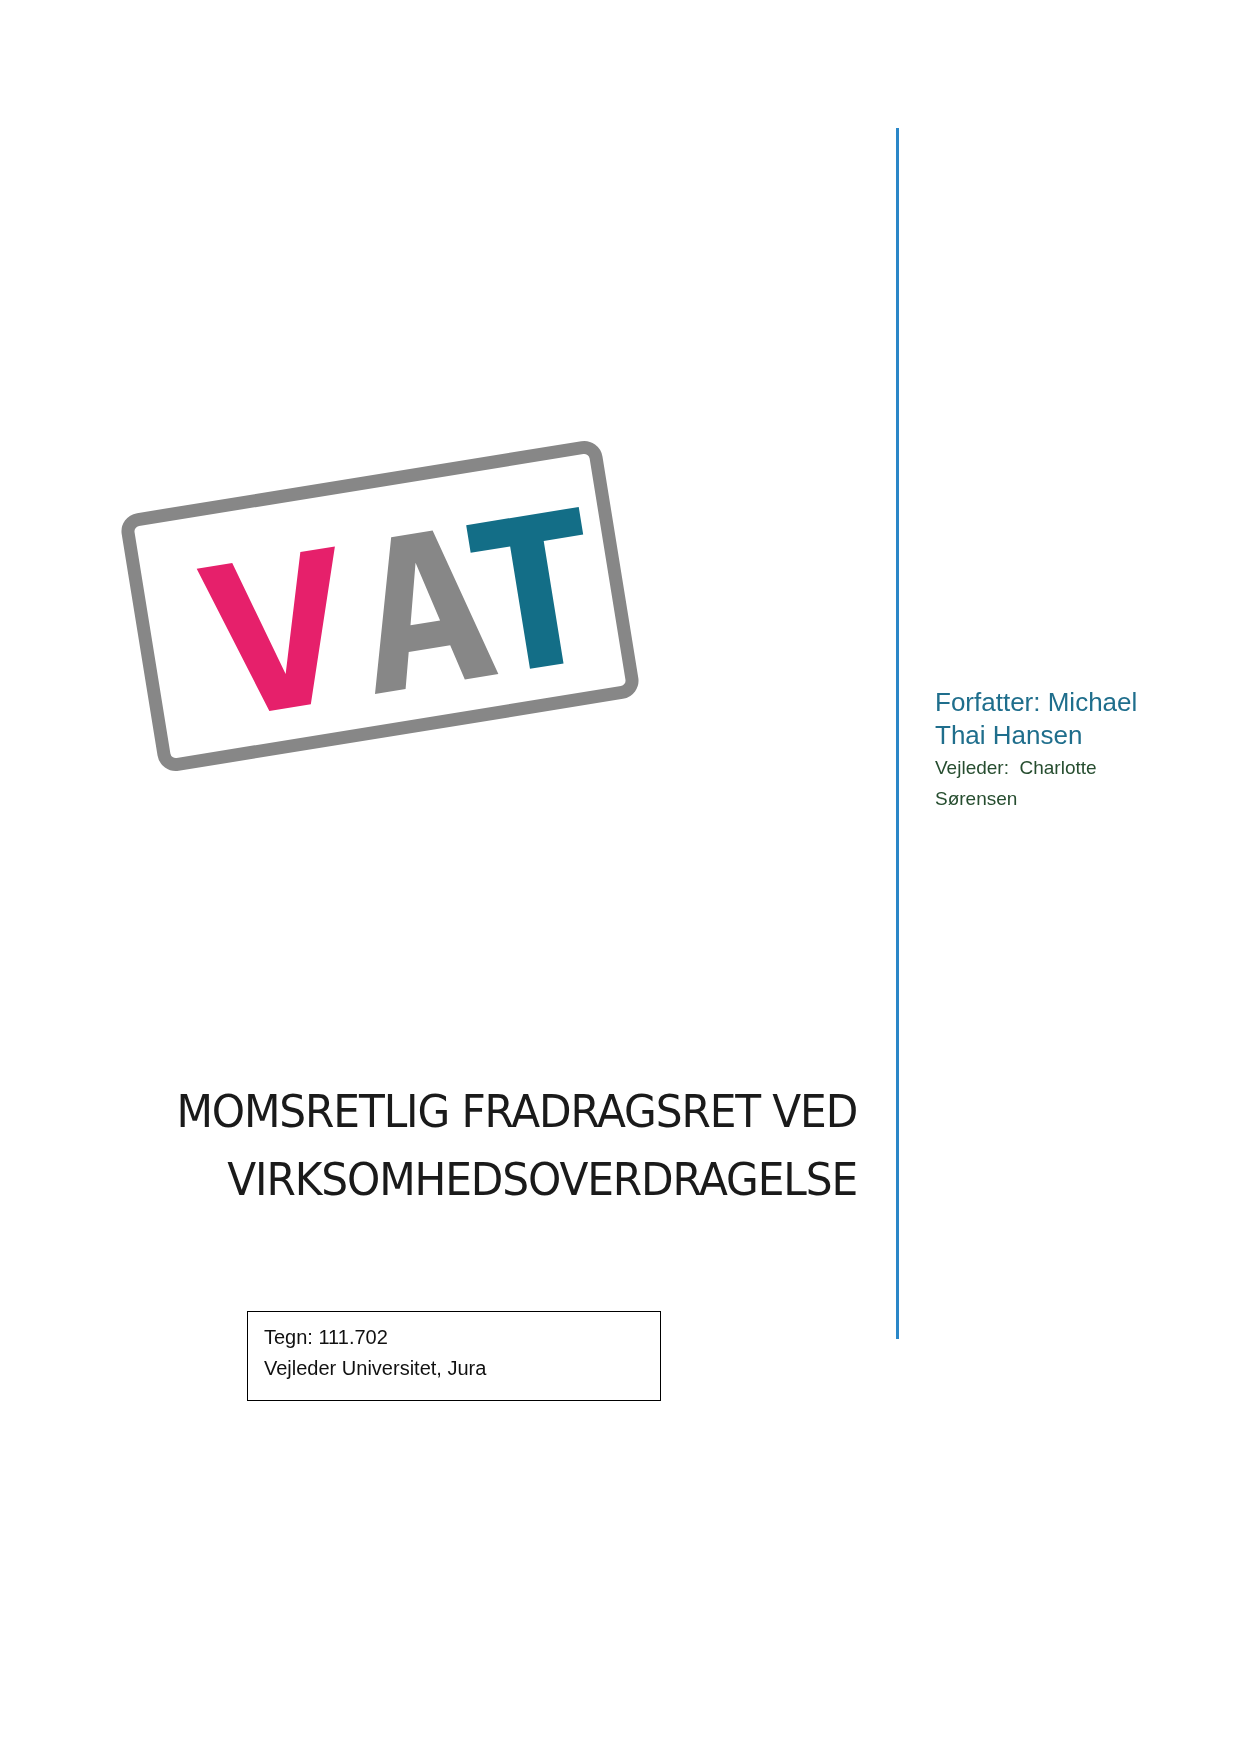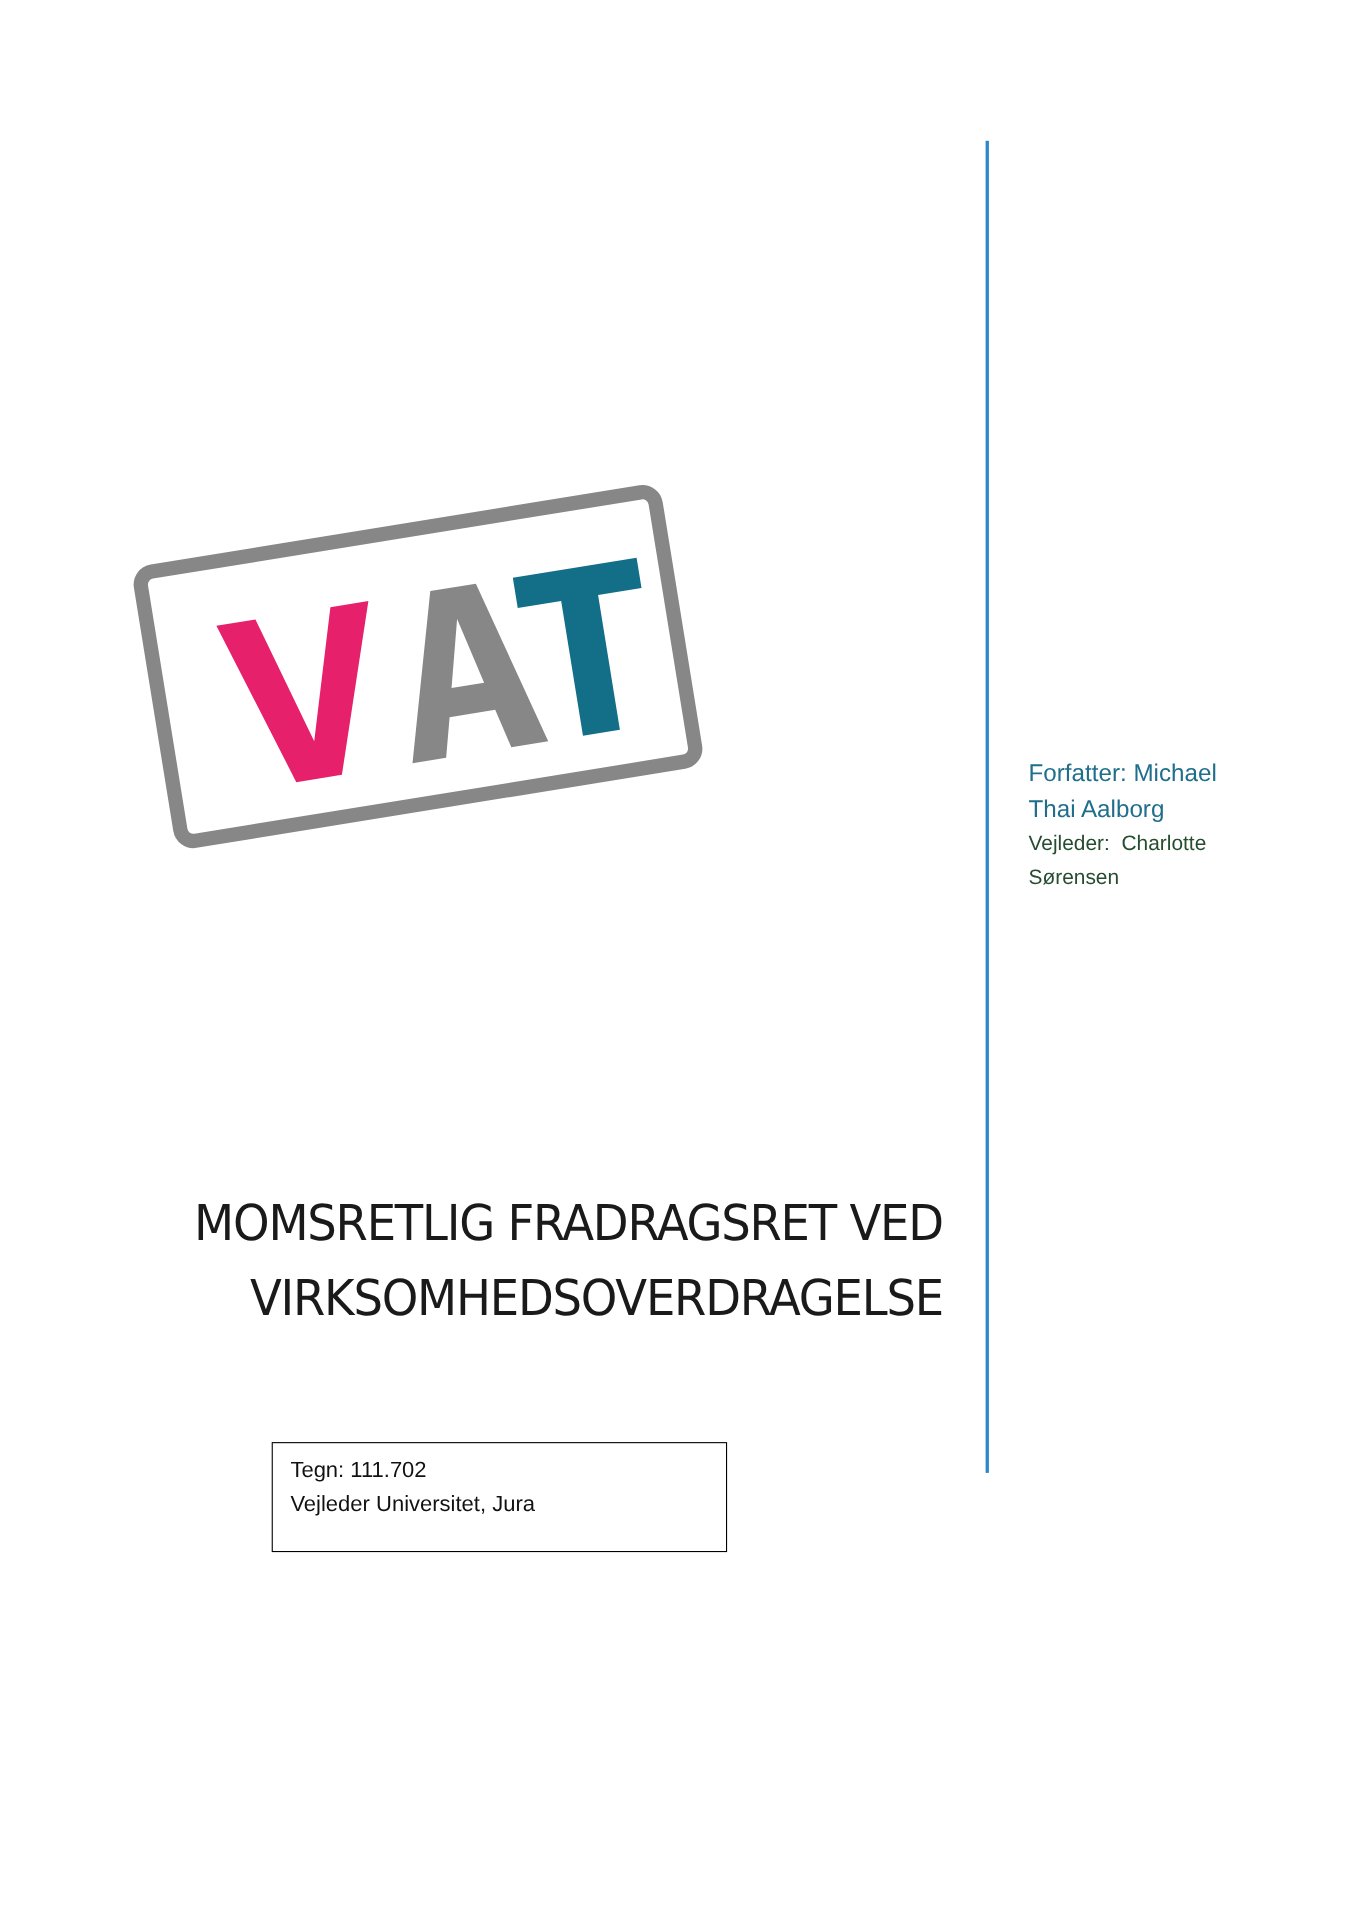--- a/index.html
+++ b/index.html
@@ -37,21 +37,21 @@
       height: 1211px;
       background: #2A87C8;
     }
     .author-block {
       position: absolute;
       left: 935px;
       top: 686px;
       width: 240px;
     }
     .author-line {
-      font-size: 22px;
+      font-size: 26px;
       line-height: 33px;
       color: #1F6E8C;
       white-space: nowrap;
     }
     .advisor-line {
       font-size: 19px;
       line-height: 31px;
       color: #264D2F;
       white-space: pre;
     }
@@ -70,21 +70,21 @@
     .title-line {
       font-size: 45px;
       line-height: 68px;
       white-space: nowrap;
     }
     .info-box {
       position: absolute;
       left: 247px;
       top: 1311px;
       width: 414px;
-      height: 100px;
+      height: 90px;
       border: 1.5px solid #000000;
       box-sizing: border-box;
     }
     .info-text {
       position: absolute;
       left: 16px;
       top: 10px;
       font-size: 20px;
       line-height: 31px;
       color: #111111;
@@ -108,21 +108,21 @@
 
         <path d="M98,-66 L212,-66 L212,-38 L172,-38 L172,86 L138,86 L138,-38 L98,-38 Z" fill="#136E87"></path>
       </g>
     </svg>
   </div>
 
   <div class="divider"></div>
 
   <div class="author-block">
     <div class="author-line">Forfatter: Michael</div>
-    <div class="author-line">Thai Aalborg</div>
+    <div class="author-line">Thai Hansen</div>
     <div class="advisor-line">Vejleder:  Charlotte</div>
     <div class="advisor-line">Sørensen</div>
   </div>
 
   <div class="title">
     <div class="title-line">MOMSRETLIG FRADRAGSRET VED</div>
     <div class="title-line">VIRKSOMHEDSOVERDRAGELSE</div>
   </div>
 
   <div class="info-box">

